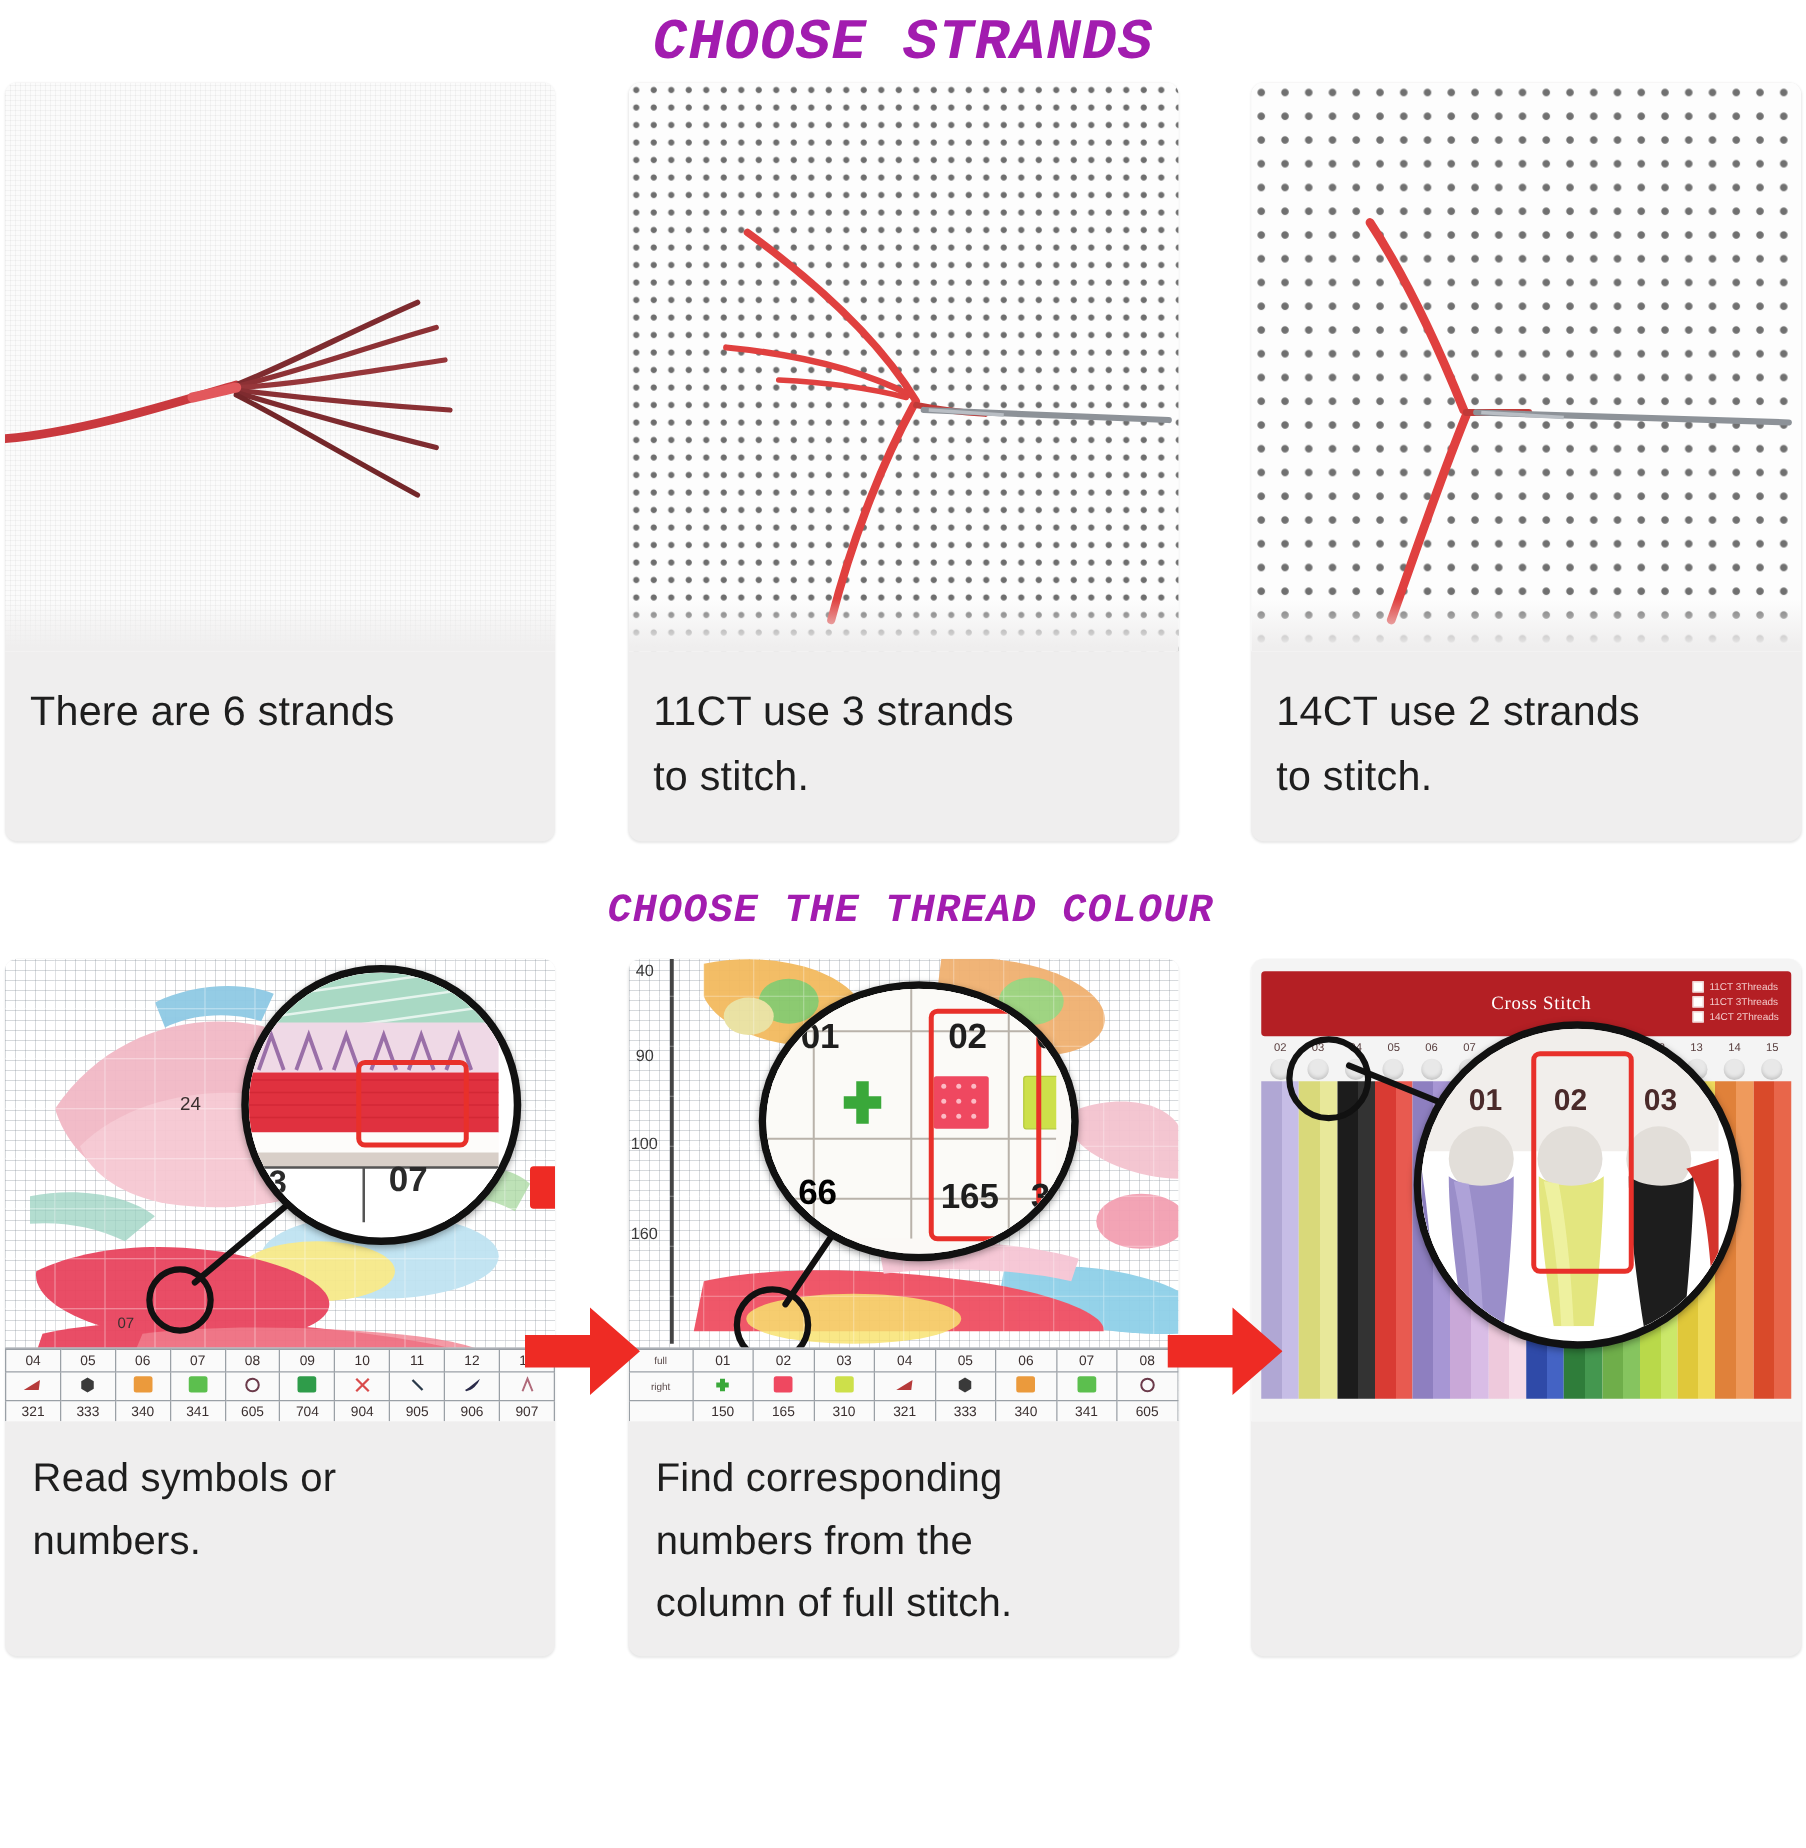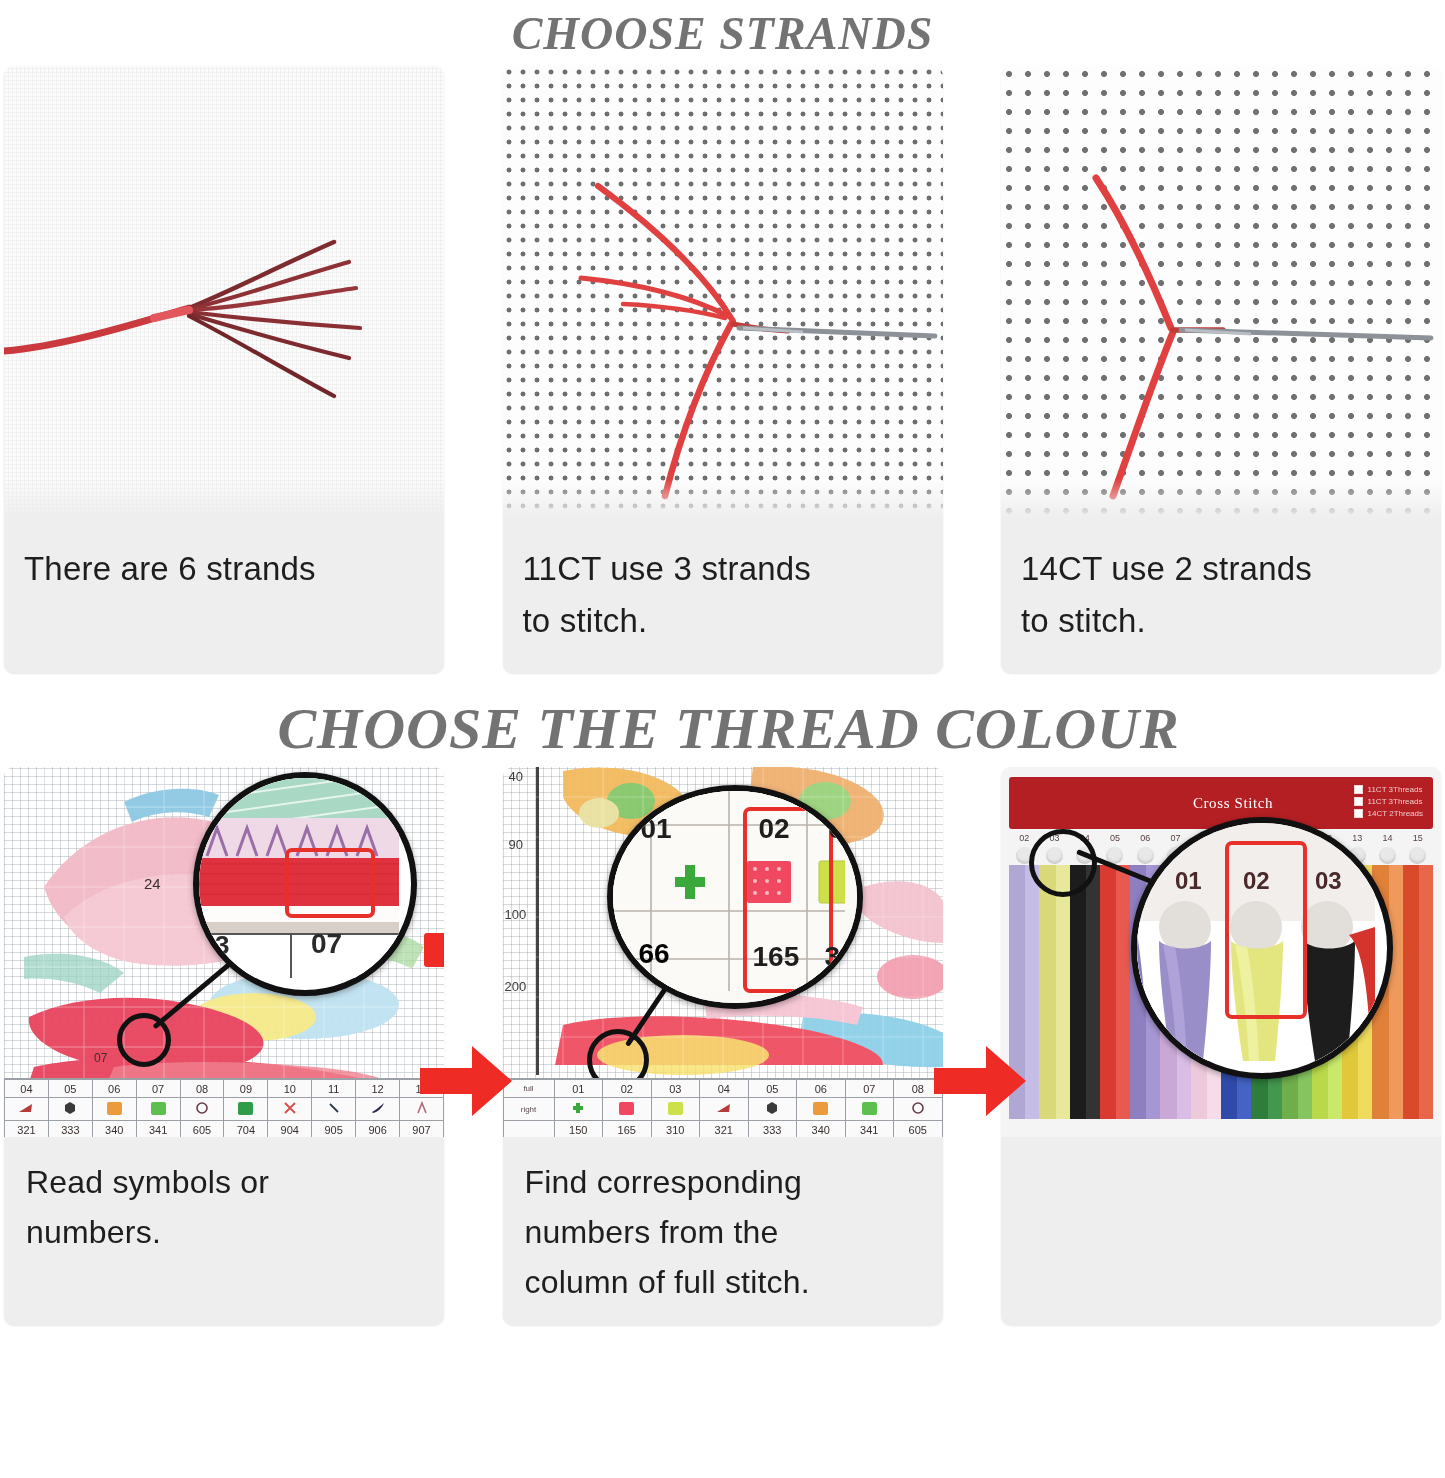--- a/index.html
+++ b/index.html
@@ -10,26 +10,26 @@
     overflow:hidden;
     position:relative;
   }
   .page{position:relative;width:1445px;height:1478px;}
 
   
   .section-title{
     text-align:center;
     font-weight:bold;
     font-style:italic;
-    color:#737373;
+    color:#a21caf;
     letter-spacing:1px;
-    font-family:Liberation Serif, serif;
+    font-family:Liberation Mono, monospace;
   }
   #title-strands{font-size:46px;line-height:56px;padding-top:6px;}
-  #title-colour{font-size:58px;line-height:56px;padding-top:2px;margin-left:12px;}
+  #title-colour{font-size:32px;line-height:56px;padding-top:2px;margin-left:12px;}
 
   
   .row{display:flex;justify-content:space-between;padding:0 4px;box-sizing:border-box;width:1445px;}
   .card{
     width:440px;
     background:#efeeee;
     border-radius:10px;
     overflow:hidden;
     box-shadow:0 1px 2px rgba(0,0,0,.10);
     position:relative;
@@ -369,21 +369,21 @@
     </div>
 
     <div class="card">
       <div class="photo">
         <div class="chart-photo">
           <div class="grid-bg"></div>
 
           <div style="position:absolute;left:6px;top:2px;font-size:13px;color:#3a3a3a;">40</div>
           <div style="position:absolute;left:6px;top:70px;font-size:13px;color:#3a3a3a;">90</div>
           <div style="position:absolute;left:2px;top:140px;font-size:13px;color:#3a3a3a;text-align:right;">100</div>
-          <div style="position:absolute;left:2px;top:212px;font-size:13px;color:#3a3a3a;">200</div>
+          <div style="position:absolute;left:2px;top:212px;font-size:13px;color:#3a3a3a;">160</div>
 
           <div style="position:absolute;left:33px;top:0;bottom:62px;width:3px;background:#444;"></div>
 
           <svg class="pattern-canvas" viewBox="0 0 440 370" preserveAspectRatio="none">
             <g opacity="0.95">
               <path d="M60 4 C110 -6 160 6 180 28 C196 46 184 64 156 68 C116 74 70 54 60 30Z" fill="#f3ba5e"></path>
               <ellipse cx="128" cy="34" rx="24" ry="18" fill="#86c86a"></ellipse>
               <ellipse cx="96" cy="46" rx="20" ry="15" fill="#e9e1a0"></ellipse>
               <path d="M250 0 C300 -4 350 8 372 30 C390 48 380 70 346 76 C300 84 254 60 246 32Z" fill="#f0b070"></path>
               <ellipse cx="322" cy="34" rx="26" ry="19" fill="#9ad27c"></ellipse>

